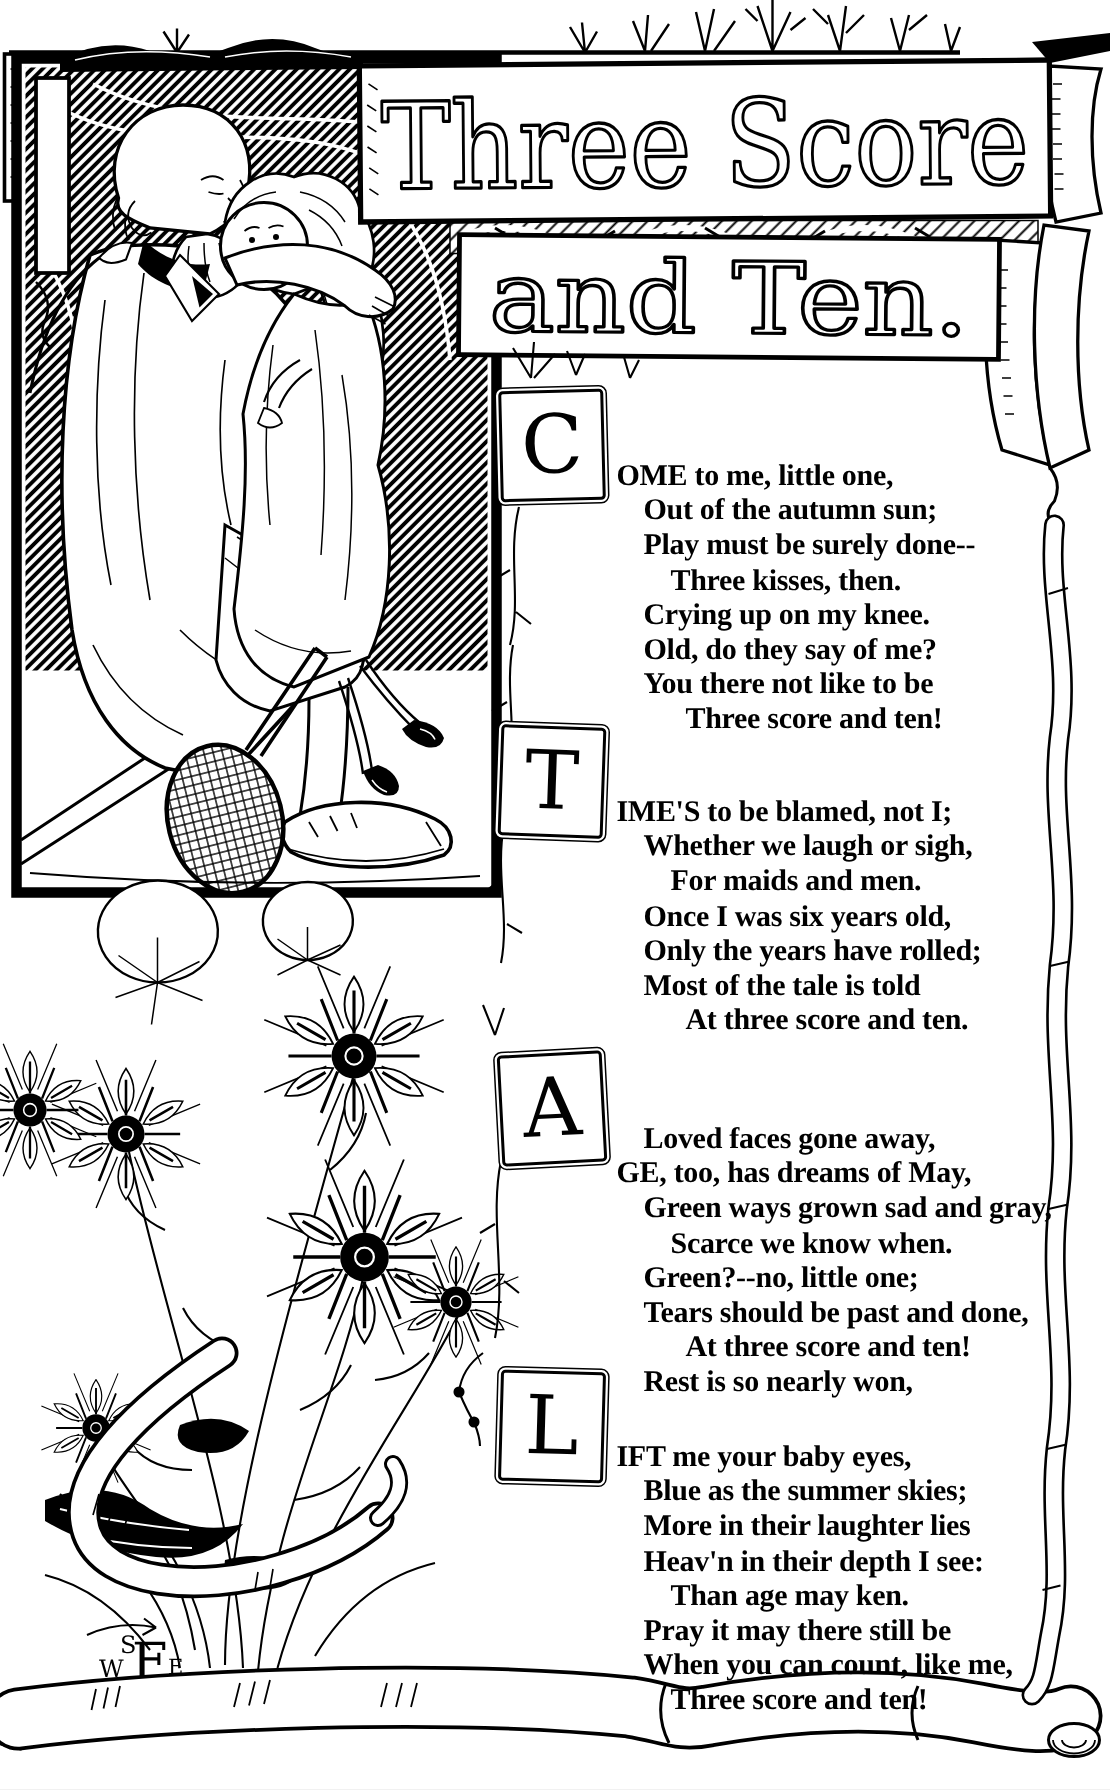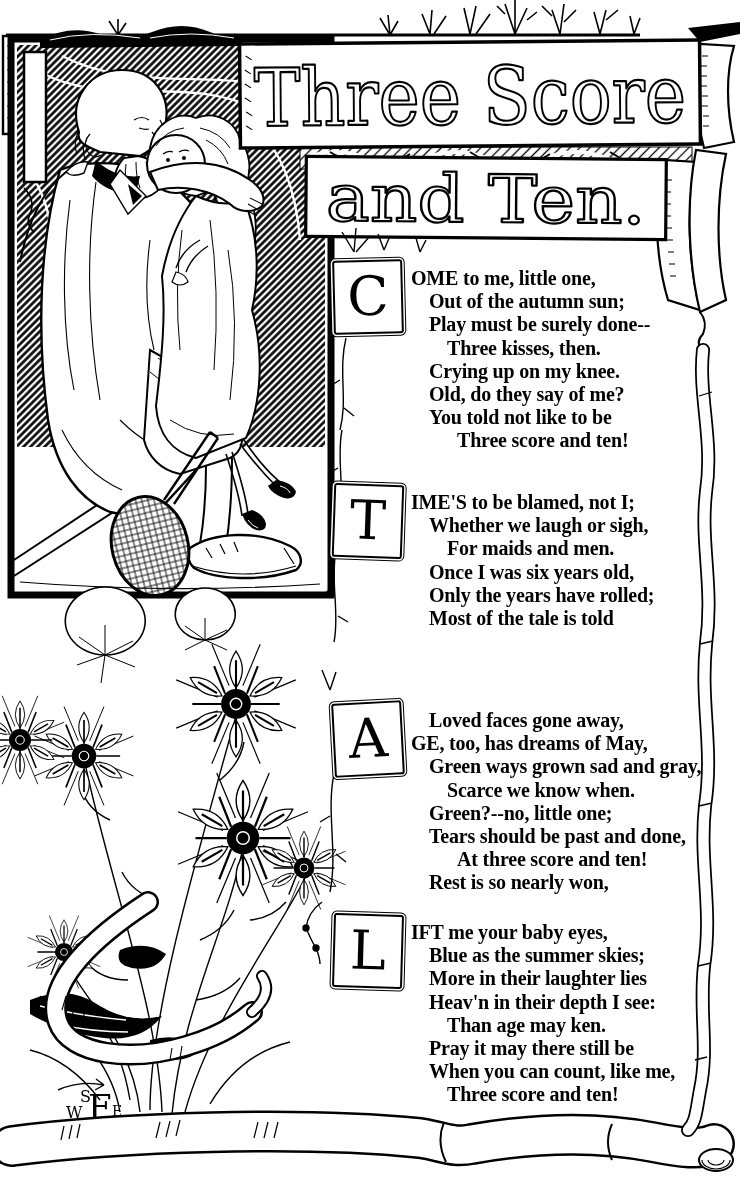--- a/index.html
+++ b/index.html
@@ -18,21 +18,21 @@
     box-shadow:0 0 0 1.5px #fff,0 0 0 2.5px #000;
     display:flex;align-items:center;justify-content:center;
     font-family:"DejaVu Serif",serif;font-size:54px;line-height:1;font-weight:400;
   }
   #s0 .capbox{transform:rotate(-1.4deg)}
   #s1 .capbox{transform:rotate(2deg)}
   #s2 .capbox{transform:rotate(-3deg)}
   #s3 .capbox{transform:rotate(1.6deg)}
   .lines{
     margin-left:8px;font-weight:bold;font-size:20px;line-height:23.2px;
-    letter-spacing:-0.2px;white-space:nowrap;
+    letter-spacing:-0.2px;white-space:nowrap;margin-top:39px;
   }
   .pline.ind1{padding-left:18px}
   .pline.ind2{padding-left:36px}
   .pline.ind3{padding-left:46px}
   
   text.outline{
     font-family:"DejaVu Serif",serif;fill:#fff;stroke:#000;
     stroke-width:2.2;stroke-linejoin:round;
   }
   text.mono{font-family:"DejaVu Serif",serif;fill:#000;}
@@ -277,33 +277,34 @@
 
   <section class="stanza" id="s0">
     <div class="capbox">C</div>
     <div class="lines">
         <div class="pline ind0">OME to me, little one,</div>
         <div class="pline ind1">Out of the autumn sun;</div>
         <div class="pline ind1">Play must be surely done--</div>
         <div class="pline ind2">Three kisses, then.</div>
         <div class="pline ind1">Crying up on my knee.</div>
         <div class="pline ind1">Old, do they say of me?</div>
-        <div class="pline ind1">You told not like to be</div>
+        <div class="pline ind1">You there not like to be</div>
         <div class="pline ind3">Three score and ten!</div>
       </div>
   </section>
   <section class="stanza" id="s1">
     <div class="capbox">T</div>
     <div class="lines">
         <div class="pline ind0">IME'S to be blamed, not I;</div>
         <div class="pline ind1">Whether we laugh or sigh,</div>
         <div class="pline ind2">For maids and men.</div>
         <div class="pline ind1">Once I was six years old,</div>
         <div class="pline ind1">Only the years have rolled;</div>
         <div class="pline ind1">Most of the tale is told</div>
+        <div class="pline ind3">At three score and ten.</div>
       </div>
   </section>
   <section class="stanza" id="s2">
     <div class="capbox">A</div>
     <div class="lines">
         <div class="pline ind1">Loved faces gone away,</div>
         <div class="pline ind0">GE, too, has dreams of May,</div>
         <div class="pline ind1">Green ways grown sad and gray,</div>
         <div class="pline ind2">Scarce we know when.</div>
         <div class="pline ind1">Green?--no, little one;</div>

